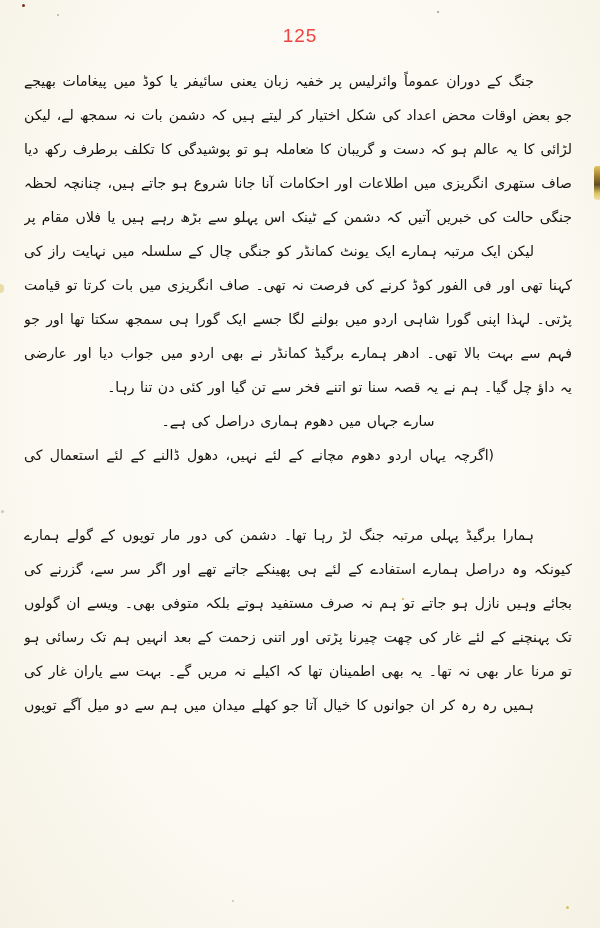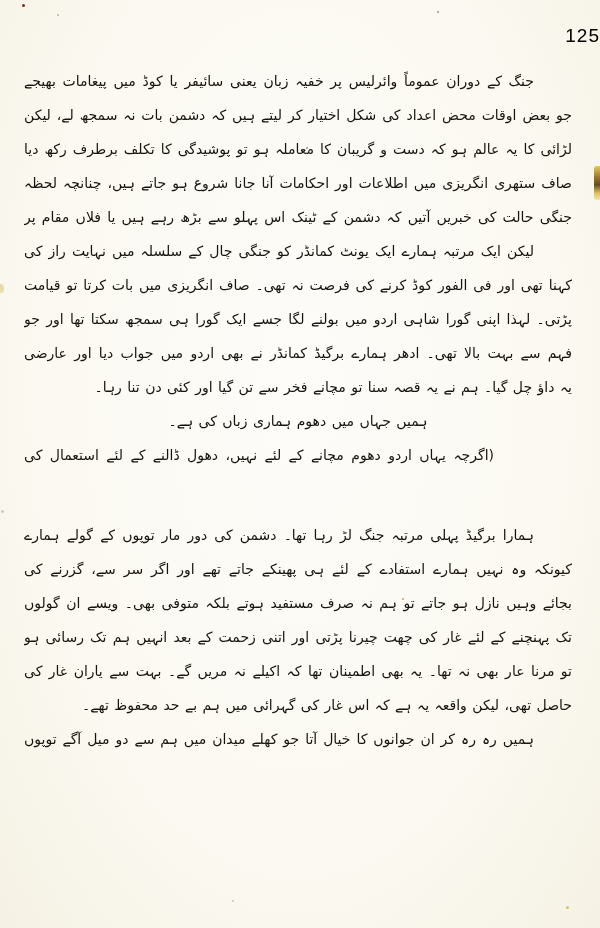--- a/index.html
+++ b/index.html
@@ -6,23 +6,23 @@
   body {
     width: 600px; height: 928px;
     position: relative;
     overflow: hidden;
     background: var(--paper, #fbf9f2);
     background-image: radial-gradient(ellipse at 50% 42%, #fdfcf9 0%, #fbf9f1 62%, #f5f1e4 100%);
     font-family: "DejaVu Sans", sans-serif;
   }
   .page-number {
     position: absolute; top: 25px; left: 0; width: 100%;
-    text-align: right;
+    text-align: center;
     font-family: "Liberation Sans", sans-serif;
-    font-size: 19px; color: #000000; letter-spacing: 1px;
+    font-size: 19px; color: #ef4444; letter-spacing: 1px;
   }
   .text-block {
     position: absolute; top: 64px; left: 24px; right: 28px;
     color: var(--ink, #17130e);
   }
   .ln {
     direction: rtl;
     unicode-bidi: embed;
     font-size: 14px;
     line-height: 34px;
@@ -55,31 +55,30 @@
   <div class="ln indent">جنگ کے دوران عموماً وائرلیس پر خفیہ زبان یعنی سائیفر یا کوڈ میں پیغامات بھیجے جاتے ہیں</div>
   <div class="ln">جو بعض اوقات محض اعداد کی شکل اختیار کر لیتے ہیں کہ دشمن بات نہ سمجھ لے، لیکن جب</div>
   <div class="ln">لڑائی کا یہ عالم ہو کہ دست و گریبان کا معاملہ ہو تو پوشیدگی کا تکلف برطرف رکھ دیا جاتا ہے اور</div>
   <div class="ln">صاف ستھری انگریزی میں اطلاعات اور احکامات آنا جانا شروع ہو جاتے ہیں، چنانچہ لحظہ بلحظہ</div>
   <div class="ln">جنگی حالت کی خبریں آتیں کہ دشمن کے ٹینک اس پہلو سے بڑھ رہے ہیں یا فلاں مقام پر توپ</div>
 
   <div class="ln indent">لیکن ایک مرتبہ ہمارے ایک یونٹ کمانڈر کو جنگی چال کے سلسلہ میں نہایت راز کی بات</div>
   <div class="ln">کہنا تھی اور فی الفور کوڈ کرنے کی فرصت نہ تھی۔ صاف انگریزی میں بات کرتا تو قیامت ٹوٹ</div>
   <div class="ln">پڑتی۔ لہذا اپنی گورا شاہی اردو میں بولنے لگا جسے ایک گورا ہی سمجھ سکتا تھا اور جو جرمنوں کے</div>
   <div class="ln">فہم سے بہت بالا تھی۔ ادھر ہمارے برگیڈ کمانڈر نے بھی اردو میں جواب دیا اور عارضی طور پر</div>
-  <div class="ln last">یہ داؤ چل گیا۔ ہم نے یہ قصہ سنا تو مچانے فخر سے تن گیا اور کئی دن تنا رہا۔</div>
+  <div class="ln last">یہ داؤ چل گیا۔ ہم نے یہ قصہ سنا تو اتنے فخر سے تن گیا اور کئی دن تنا رہا۔</div>
 
-  <div class="ln verse">ہمیں جہاں میں دھوم ہماری زباں کی ہے۔</div>
+  <div class="ln verse">سارے جہاں میں دھوم ہماری دراصل کی ہے۔</div>
   <div class="ln paren">(اگرچہ یہاں اردو دھوم مچانے کے لئے نہیں، دھول ڈالنے کے لئے استعمال کی گئی تھی)</div>
 
   <div class="ln indent gap">ہمارا برگیڈ پہلی مرتبہ جنگ لڑ رہا تھا۔ دشمن کی دور مار توپوں کے گولے ہمارے سروں</div>
-  <div class="ln">کیونکہ وہ نہیں ہمارے استفادے کے لئے ہی پھینکے جاتے تھے اور اگر سر سے، گزرنے کی</div>
+  <div class="ln">کیونکہ وہ دراصل ہمارے استفادے کے لئے ہی پھینکے جاتے تھے اور اگر سر سے، گزرنے کی</div>
   <div class="ln">بجائے وہیں نازل ہو جاتے تو ہم نہ صرف مستفید ہوتے بلکہ متوفی بھی۔ ویسے ان گولوں کو ہم</div>
   <div class="ln">تک پہنچنے کے لئے غار کی چھت چیرنا پڑتی اور اتنی زحمت کے بعد انہیں ہم تک رسائی ہو جاتی</div>
   <div class="ln">تو مرنا عار بھی نہ تھا۔ یہ بھی اطمینان تھا کہ اکیلے نہ مریں گے۔ بہت سے یاران غار کی رفاقت</div>
-  <div class="ln last">حاصل تھی، لیکن واقعہ یہ ہے کہ اس غار کی گہرائی میں ہم بے حد محفوظ تھے۔</div>
 
   <div class="ln indent">ہمیں رہ رہ کر ان جوانوں کا خیال آتا جو کھلے میدان میں ہم سے دو میل آگے توپوں اور</div>
 </div>
 
 <div class="edge-blot"></div>
 <div class="speck" style="left:22px;  top:4px;   width:3px; height:3px; background:#7c2d1e;"></div>
 <div class="speck" style="left:57px;  top:14px;  width:2px; height:2px; background:#b5b29f;"></div>
 <div class="speck" style="left:437px; top:11px;  width:2px; height:2px; background:#9a9785;"></div>
 <div class="speck" style="left:306px; top:147px; width:2px; height:2px; background:#99927e;"></div>
 <div class="speck" style="left:0px;   top:284px; width:4px; height:9px; background:#e8dca9; border-radius:0 4px 4px 0;"></div>

